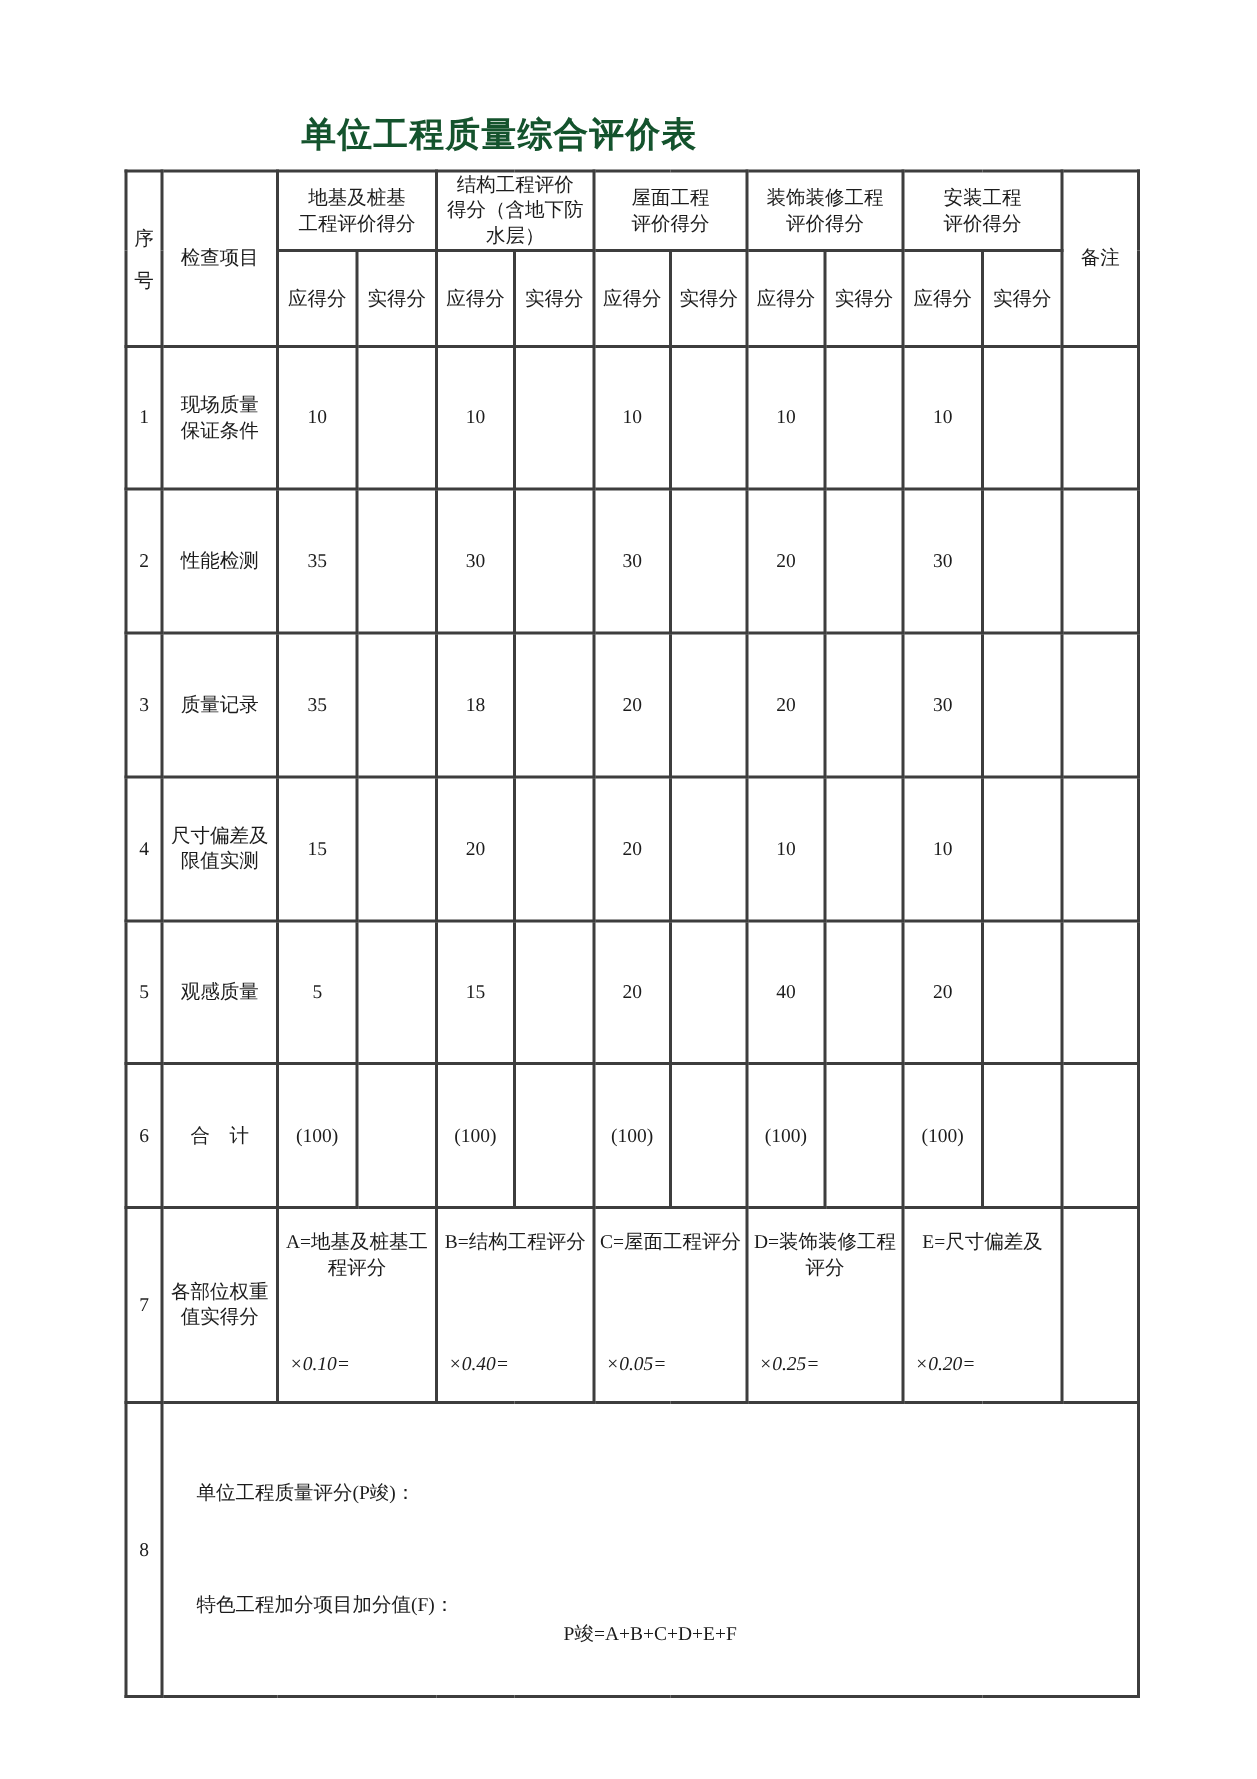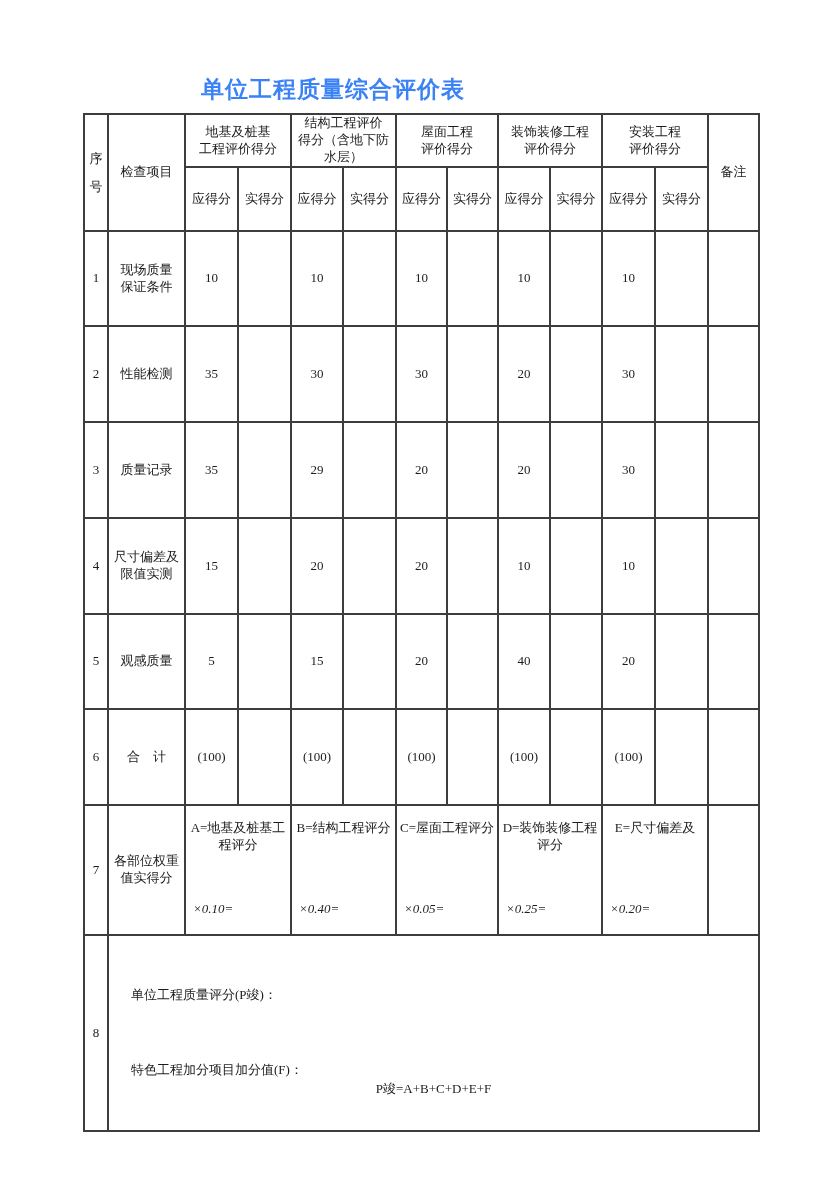--- a/index.html
+++ b/index.html
@@ -18,21 +18,21 @@
     position: absolute;
     top: 74px;
     left: 0;
     width: 666px;
     margin: 0;
     text-align: center;
     font-family: "Liberation Sans", "DejaVu Sans", sans-serif;
     font-size: 23px;
     font-weight: 700;
     letter-spacing: 1px;
-    color: #3b82f6;
+    color: #14532d;
   }
   table.eval {
     position: absolute;
     left: 83px;
     top: 113px;
     width: 675px;
     border-collapse: collapse;
     table-layout: fixed;
     font-size: 13px;
     line-height: 1.3;
@@ -158,21 +158,21 @@
     <td></td>
     <td>30</td>
     <td></td>
     <td></td>
   </tr>
   <tr style="height:96px">
     <td>3</td>
     <td class="ml">质量记录</td>
     <td>35</td>
     <td></td>
-    <td>29</td>
+    <td>18</td>
     <td></td>
     <td>20</td>
     <td></td>
     <td>20</td>
     <td></td>
     <td>30</td>
     <td></td>
     <td></td>
   </tr>
   <tr style="height:96px">

